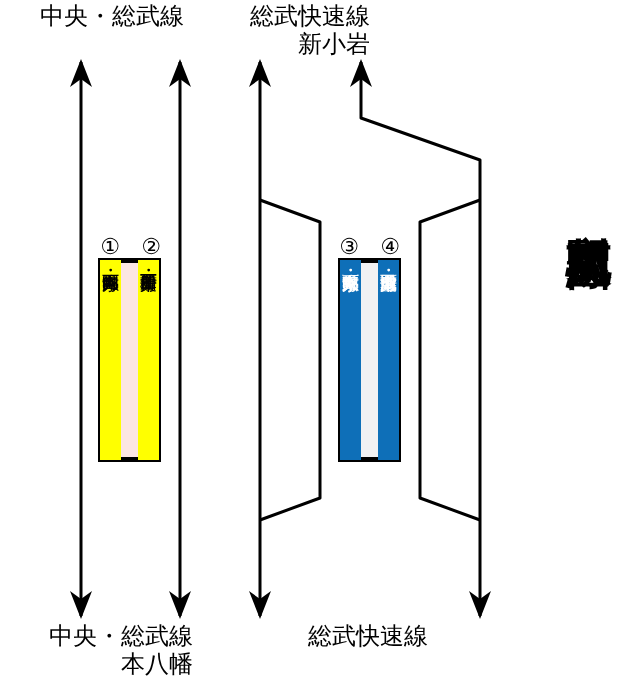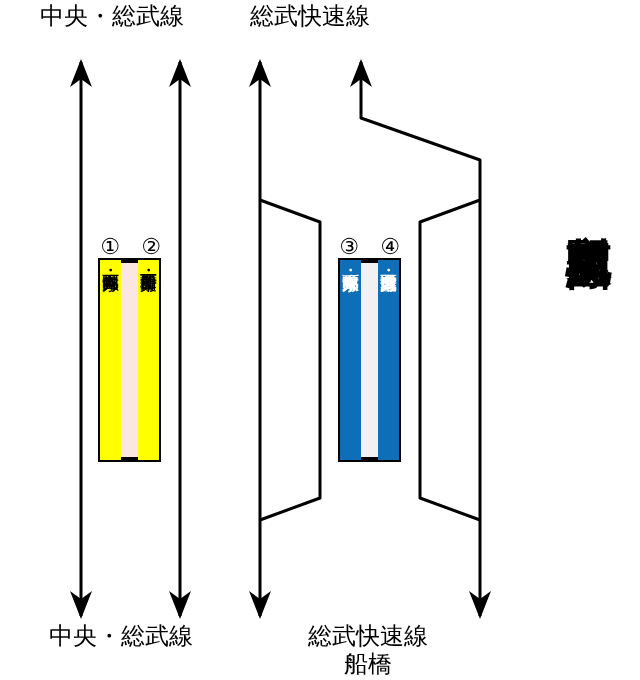--- a/index.html
+++ b/index.html
@@ -7,21 +7,21 @@
     width:640px;height:680px;position:relative;background:#ffffff;
     font-family:"DejaVu Sans","Liberation Sans",sans-serif;
     -webkit-font-smoothing:none;
   }
   #stage{position:absolute;inset:0;width:640px;height:680px;overflow:hidden;}
   svg.tracks{position:absolute;left:0;top:0;}
 
   
   .dir-label{
     position:absolute;transform:translateX(-50%);
-    text-align:center;font-size:24px;line-height:28px;color:#000;
+    text-align:right;font-size:24px;line-height:28px;color:#000;
     white-space:nowrap;
   }
 
   
   .page-title{
     position:absolute;left:589px;top:198px;transform:translateX(-50%);
     writing-mode:vertical-rl;text-orientation:upright;
     font-size:45px;font-weight:bold;color:#000;line-height:50px;
     letter-spacing:3px;white-space:nowrap;
   }
@@ -70,29 +70,30 @@
     <path d="M260 200 L320 222 L320 498 L260 520" stroke="#000" stroke-width="3" fill="none" stroke-linejoin="round"></path>
     <path d="M480 200 L420 222 L420 498 L480 520" stroke="#000" stroke-width="3" fill="none" stroke-linejoin="round"></path>
   </svg>
 
   <div class="dir-label" style="left:112px;top:2px;">
     <div>中央・総武線</div>
   </div>
 
   <div class="dir-label" style="left:310px;top:2px;">
     <div>総武快速線</div>
+    <div>新小岩</div>
   </div>
 
   <div class="dir-label" style="left:121px;top:622px;">
     <div>中央・総武線</div>
+    <div>本八幡</div>
   </div>
 
   <div class="dir-label" style="left:368px;top:622px;">
     <div>総武快速線</div>
-    <div>船橋</div>
   </div>
 
   <div class="plat-num" style="left:110px;top:247px;">①</div>
   <div class="plat-num" style="left:151px;top:247px;">②</div>
   <div class="plat-num" style="left:349px;top:247px;">③</div>
   <div class="plat-num" style="left:390px;top:247px;">④</div>
 
   <div class="platform-box" id="platform-local" style="left:98px;">
     <div class="strip edge">錦糸町・両国方面</div>
     <div class="strip walkway"></div>

